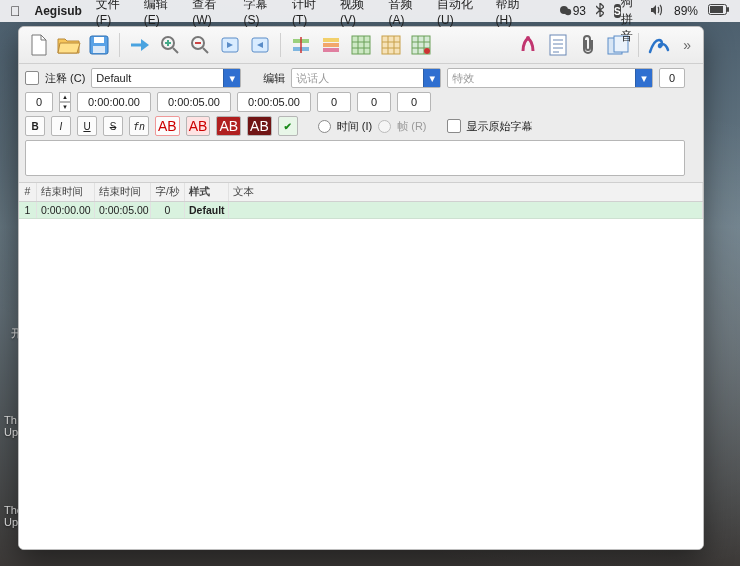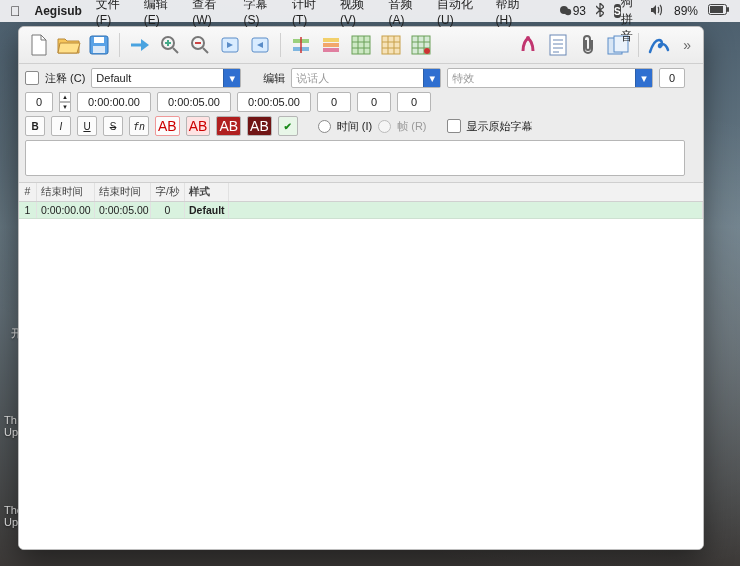--- a/index.html
+++ b/index.html
@@ -313,20 +313,21 @@
       <div class="textarea"></div>
     </div>
 
     <div class="gridwrap">
       <div class="ghead">
         <div class="col-n">#</div>
         <div class="col-s">结束时间</div>
         <div class="col-e">结束时间</div>
         <div class="col-c">字/秒</div>
         <div class="col-st">样式</div>
+        <div class="col-tx">文本</div>
       </div>
       <div class="grow1">
         <div class="col-n">1</div>
         <div class="col-s">0:00:00.00</div>
         <div class="col-e">0:00:05.00</div>
         <div class="col-c">0</div>
         <div class="col-st">Default</div>
         <div class="col-tx"></div>
       </div>
       <div class="gbody"></div>

